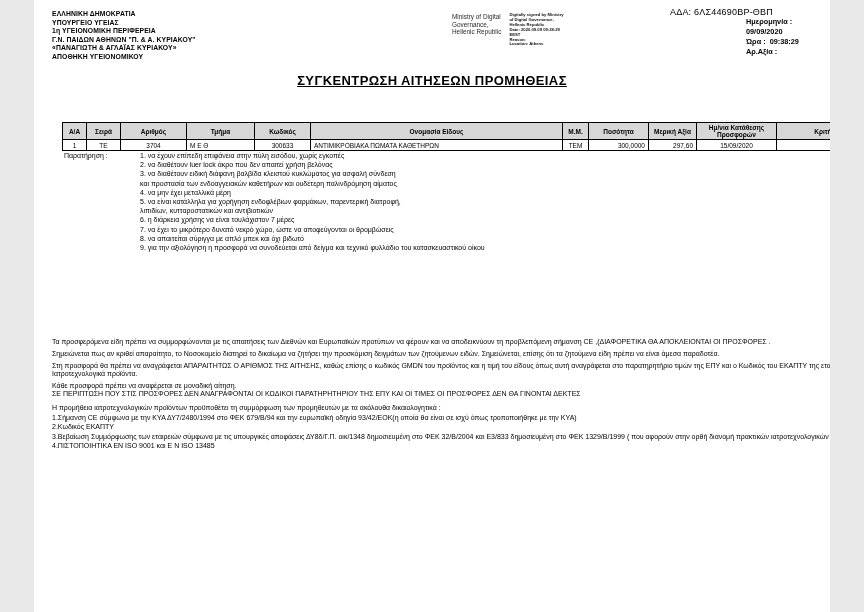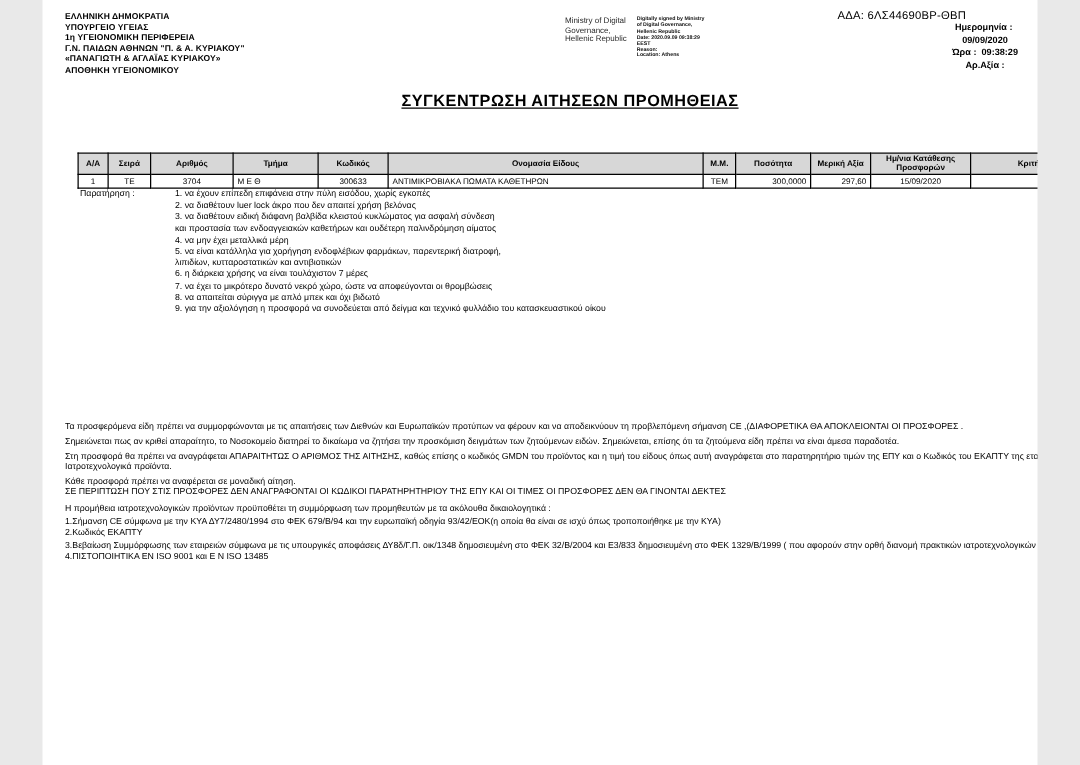--- a/index.html
+++ b/index.html
@@ -10,24 +10,24 @@
     overflow:hidden; margin:0 auto;
   }
   
   .org-block { position:absolute; left:18px; top:10px; font-size:6.8px; font-weight:bold; line-height:8.6px; letter-spacing:.1px; }
   
   .ministry-block { position:absolute; left:418px; top:13px; display:flex; gap:8px; }
   .ministry-name { font-size:6.4px; line-height:7.6px; color:#2b2b2b; }
   .ministry-sig  { font-size:4.2px; line-height:4.9px; font-weight:bold; color:#111; width:70px; }
   
   .ada-line   { position:absolute; left:636px; top:7px; font-size:9px; letter-spacing:.2px; }
-  .meta-block { position:absolute; left:712px; top:17px; font-size:7.3px; font-weight:bold; line-height:10px;text-align:center; }
+  .meta-block { position:absolute; left:712px; top:17px; font-size:7.3px; font-weight:bold; line-height:10px; }
   
   .title { position:absolute; top:73px; left:0; width:100%; text-align:center;
-           font-size:13px; font-weight:bold; text-decoration:underline; letter-spacing:.4px;margin-left:24px; }
+           font-size:13px; font-weight:bold; text-decoration:underline; letter-spacing:.4px; }
   
   .doc-table { position:absolute; top:122px; left:28px; width:822px; border-collapse:collapse; table-layout:fixed; }
   .doc-table th, .doc-table td { border:1px solid #000; font-size:6.5px; padding:1px 3px; overflow:hidden; }
   .doc-table th { background:#d7d7d7; font-weight:bold; text-align:center; line-height:7px; white-space:normal; vertical-align:middle; }
   .doc-table td { white-space:nowrap; height:11px; }
   .doc-table td:nth-child(1), .doc-table td:nth-child(2), .doc-table td:nth-child(3),
   .doc-table td:nth-child(5), .doc-table td:nth-child(7), .doc-table td:nth-child(10) { text-align:center; }
   .doc-table td:nth-child(4), .doc-table td:nth-child(6) { text-align:left; }
   .doc-table td:nth-child(8), .doc-table td:nth-child(9) { text-align:right; }
   

